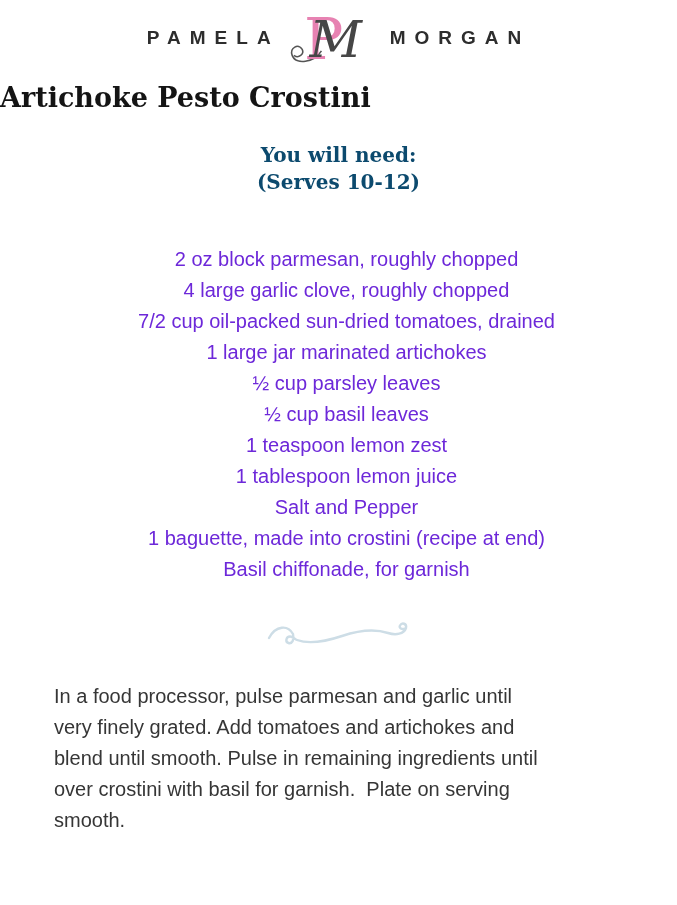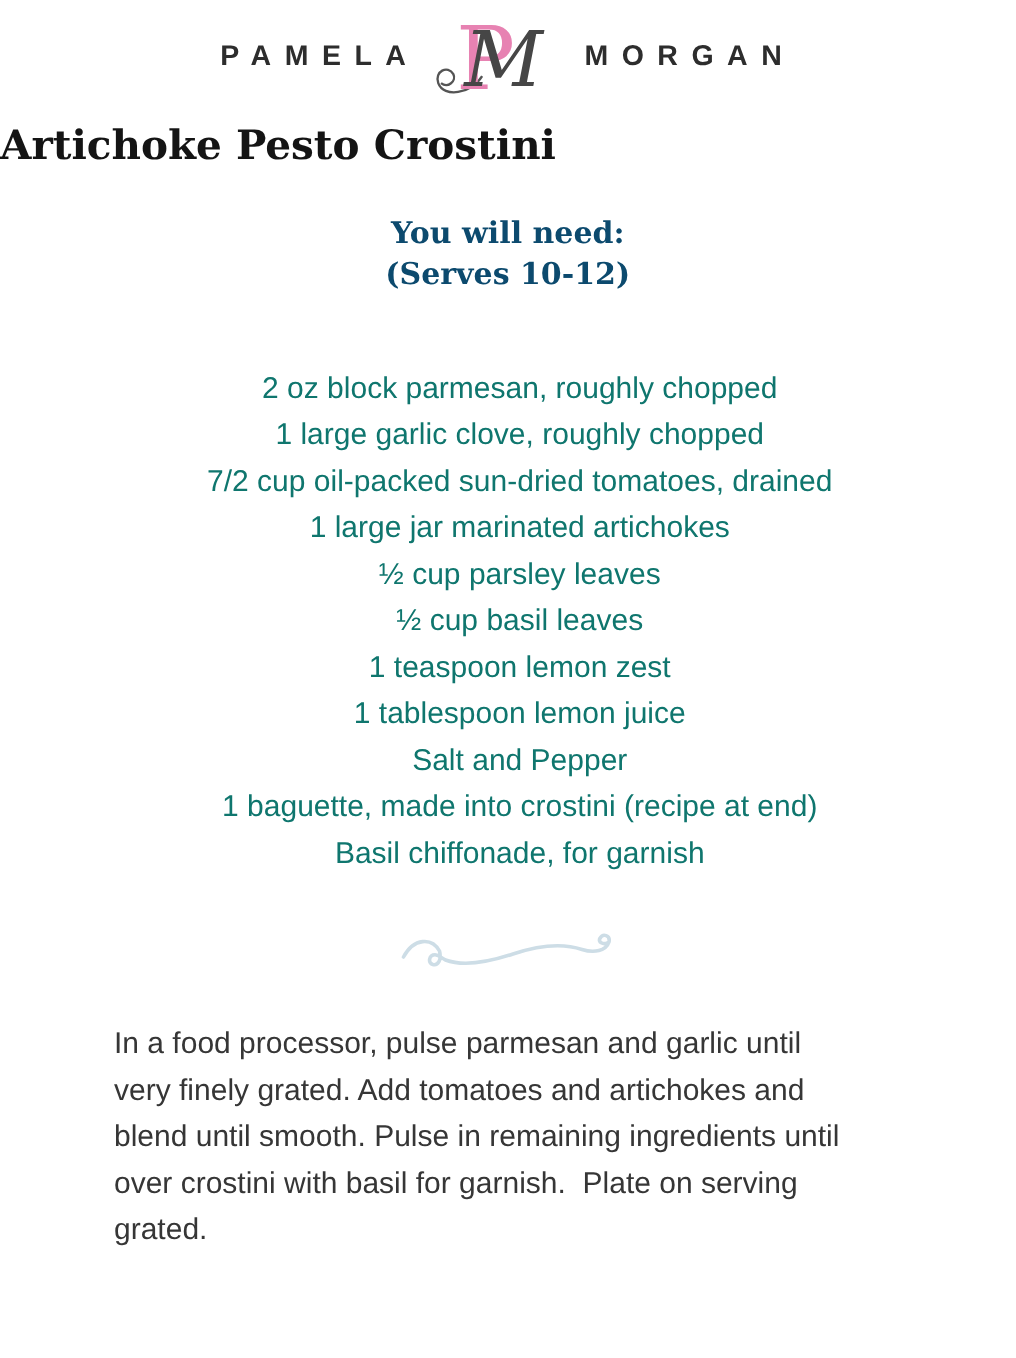--- a/index.html
+++ b/index.html
@@ -63,21 +63,21 @@
     line-height: 27px;
     color: #0c4a6e;
   }
 
   
   .ingredients {
     margin-top: 48px;
     text-align: center;
     font-size: 20px;
     line-height: 31px;
-    color: #0f766e;
+    color: #6d28d9;
     padding-left: 16px;
   }
   .ingredient-line { white-space: pre-wrap; }
 
   
   .flourish-wrap {
     margin-top: 30px;
     height: 36px;
     display: flex;
     justify-content: center;
@@ -86,21 +86,21 @@
   .flourish-path {
     stroke: #cddde6;
     stroke-width: 2.4;
     fill: none;
     stroke-linecap: round;
   }
 
   
   .instructions {
     margin-top: 30px;
-    margin-left: 76px;
+    margin-left: 54px;
     width: 552px;
     font-size: 20px;
     line-height: 31px;
     color: #363636;
     text-align: left;
   }
   .instruction-line { white-space: pre-wrap; }
 </style>
 </head>
 <body>
@@ -119,21 +119,21 @@
 
   <h1 class="title">Artichoke Pesto Crostini</h1>
 
   <div class="subtitle">
     <div>You will need:</div>
     <div>(Serves 10-12)</div>
   </div>
 
   <div class="ingredients">
     <div class="ingredient-line">2 oz block parmesan, roughly chopped</div>
-    <div class="ingredient-line">1 large garlic clove, roughly chopped</div>
+    <div class="ingredient-line">4 large garlic clove, roughly chopped</div>
     <div class="ingredient-line">7/2 cup oil-packed sun-dried tomatoes, drained</div>
     <div class="ingredient-line">1 large jar marinated artichokes</div>
     <div class="ingredient-line">½ cup parsley leaves</div>
     <div class="ingredient-line">½ cup basil leaves</div>
     <div class="ingredient-line">1 teaspoon lemon zest</div>
     <div class="ingredient-line">1 tablespoon lemon juice</div>
     <div class="ingredient-line">Salt and Pepper</div>
     <div class="ingredient-line">1 baguette, made into crostini (recipe at end)</div>
     <div class="ingredient-line">Basil chiffonade, for garnish</div>
   </div>
@@ -151,16 +151,16 @@
                C 143 7.5, 138 6, 136 9.5
                C 134.5 12, 138 14, 141 12.5"></path>
     </svg>
   </div>
 
   <div class="instructions">
     <div class="instruction-line">In a food processor, pulse parmesan and garlic until</div>
     <div class="instruction-line">very finely grated. Add tomatoes and artichokes and</div>
     <div class="instruction-line">blend until smooth. Pulse in remaining ingredients until</div>
     <div class="instruction-line">over crostini with basil for garnish.  Plate on serving</div>
-    <div class="instruction-line">grated.</div>
+    <div class="instruction-line">smooth.</div>
   </div>
 
 </div>
 
 </body></html>

